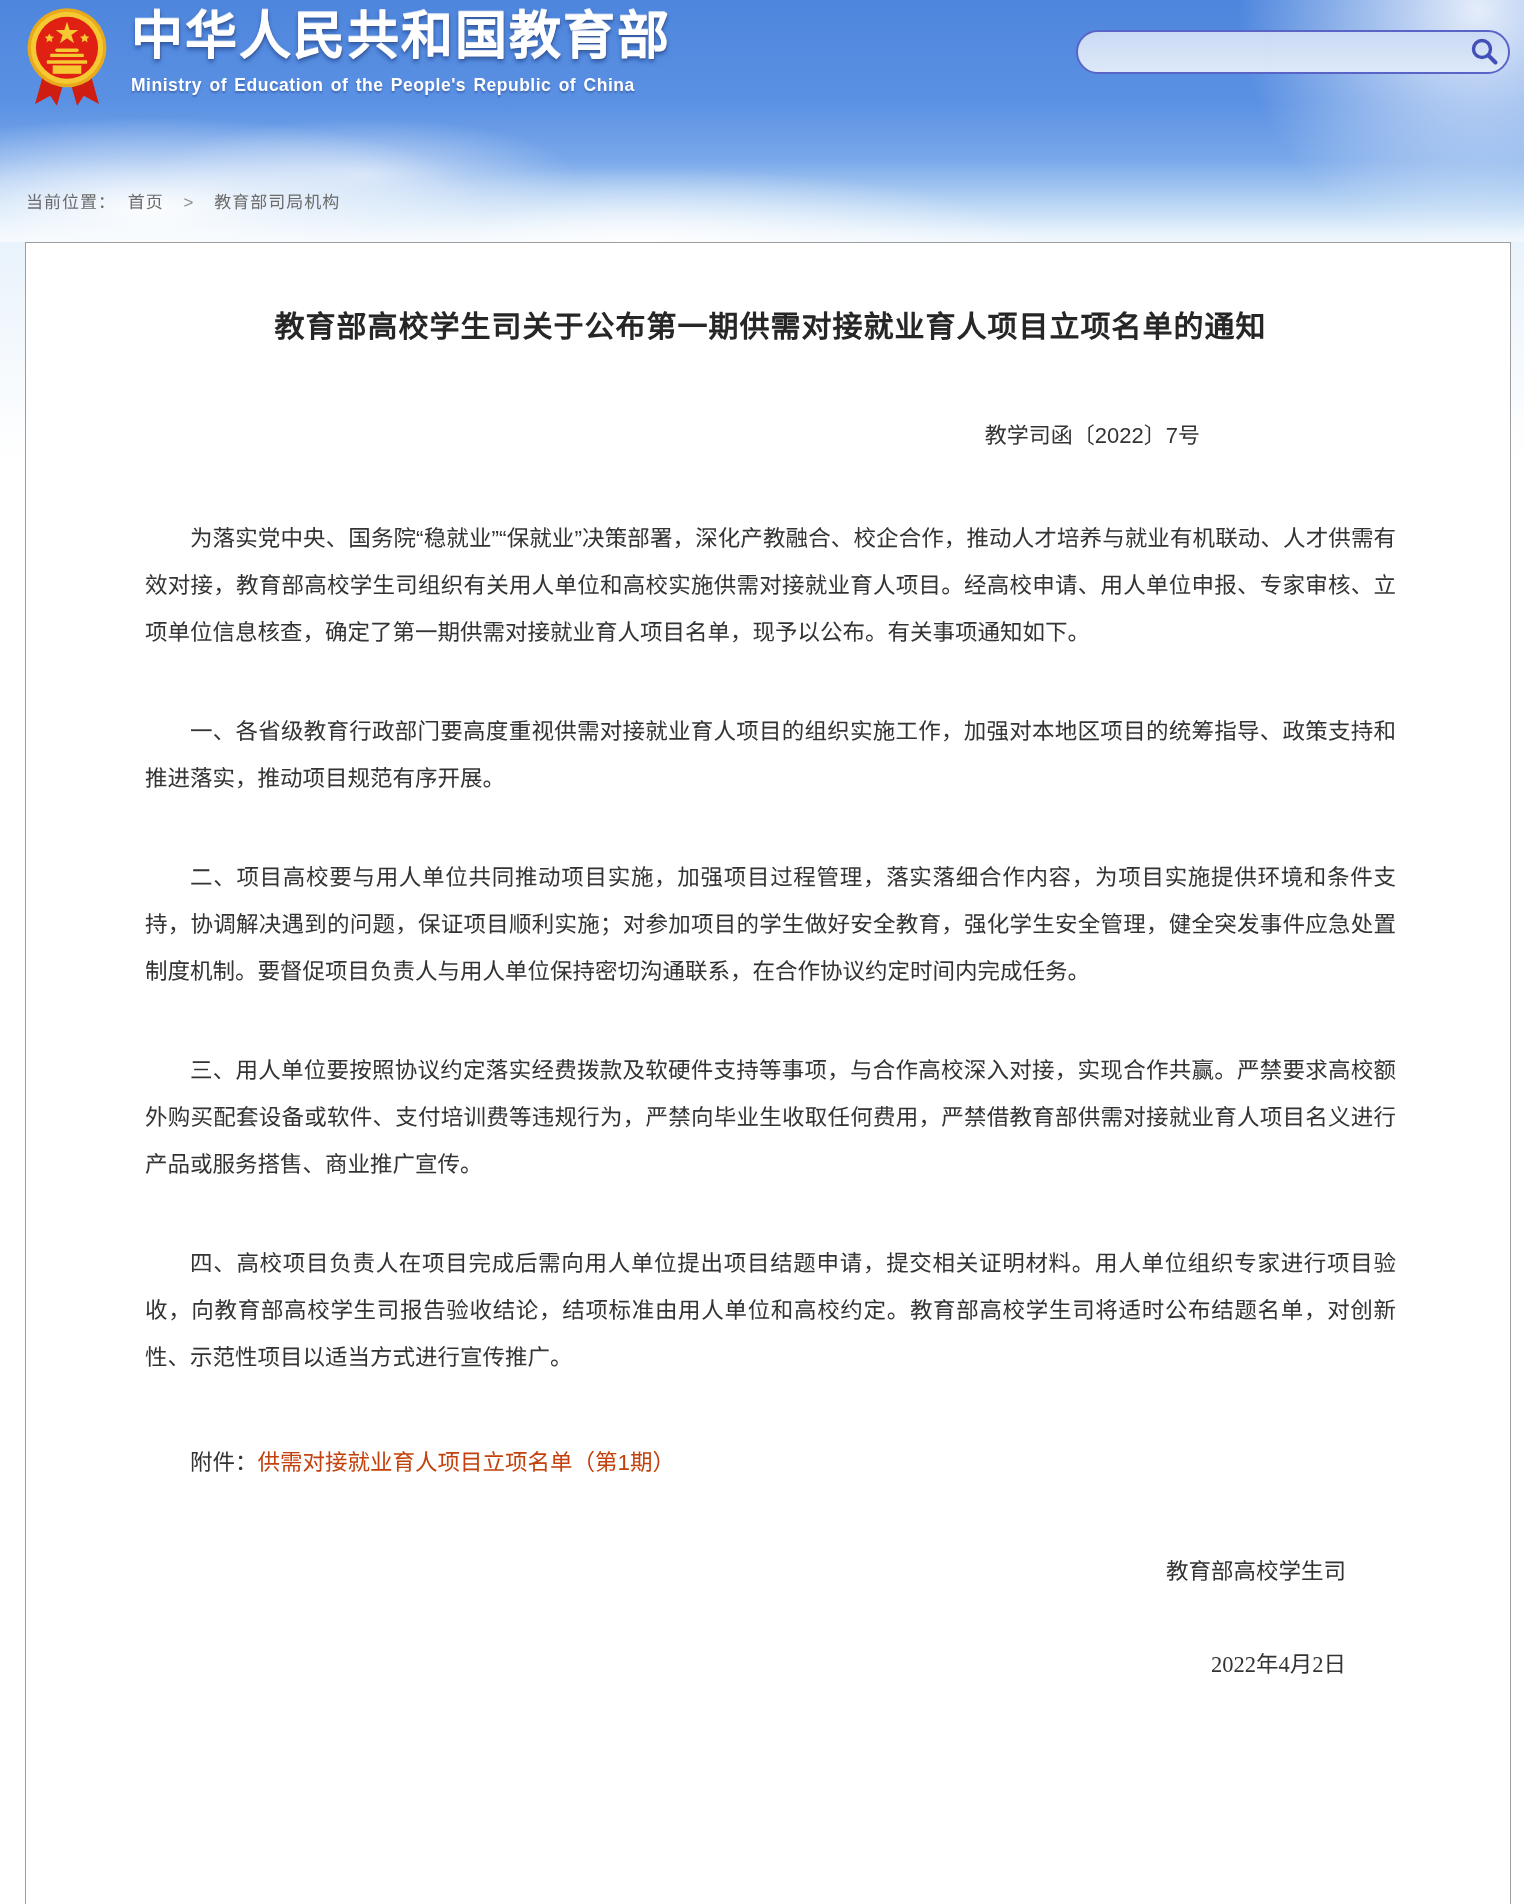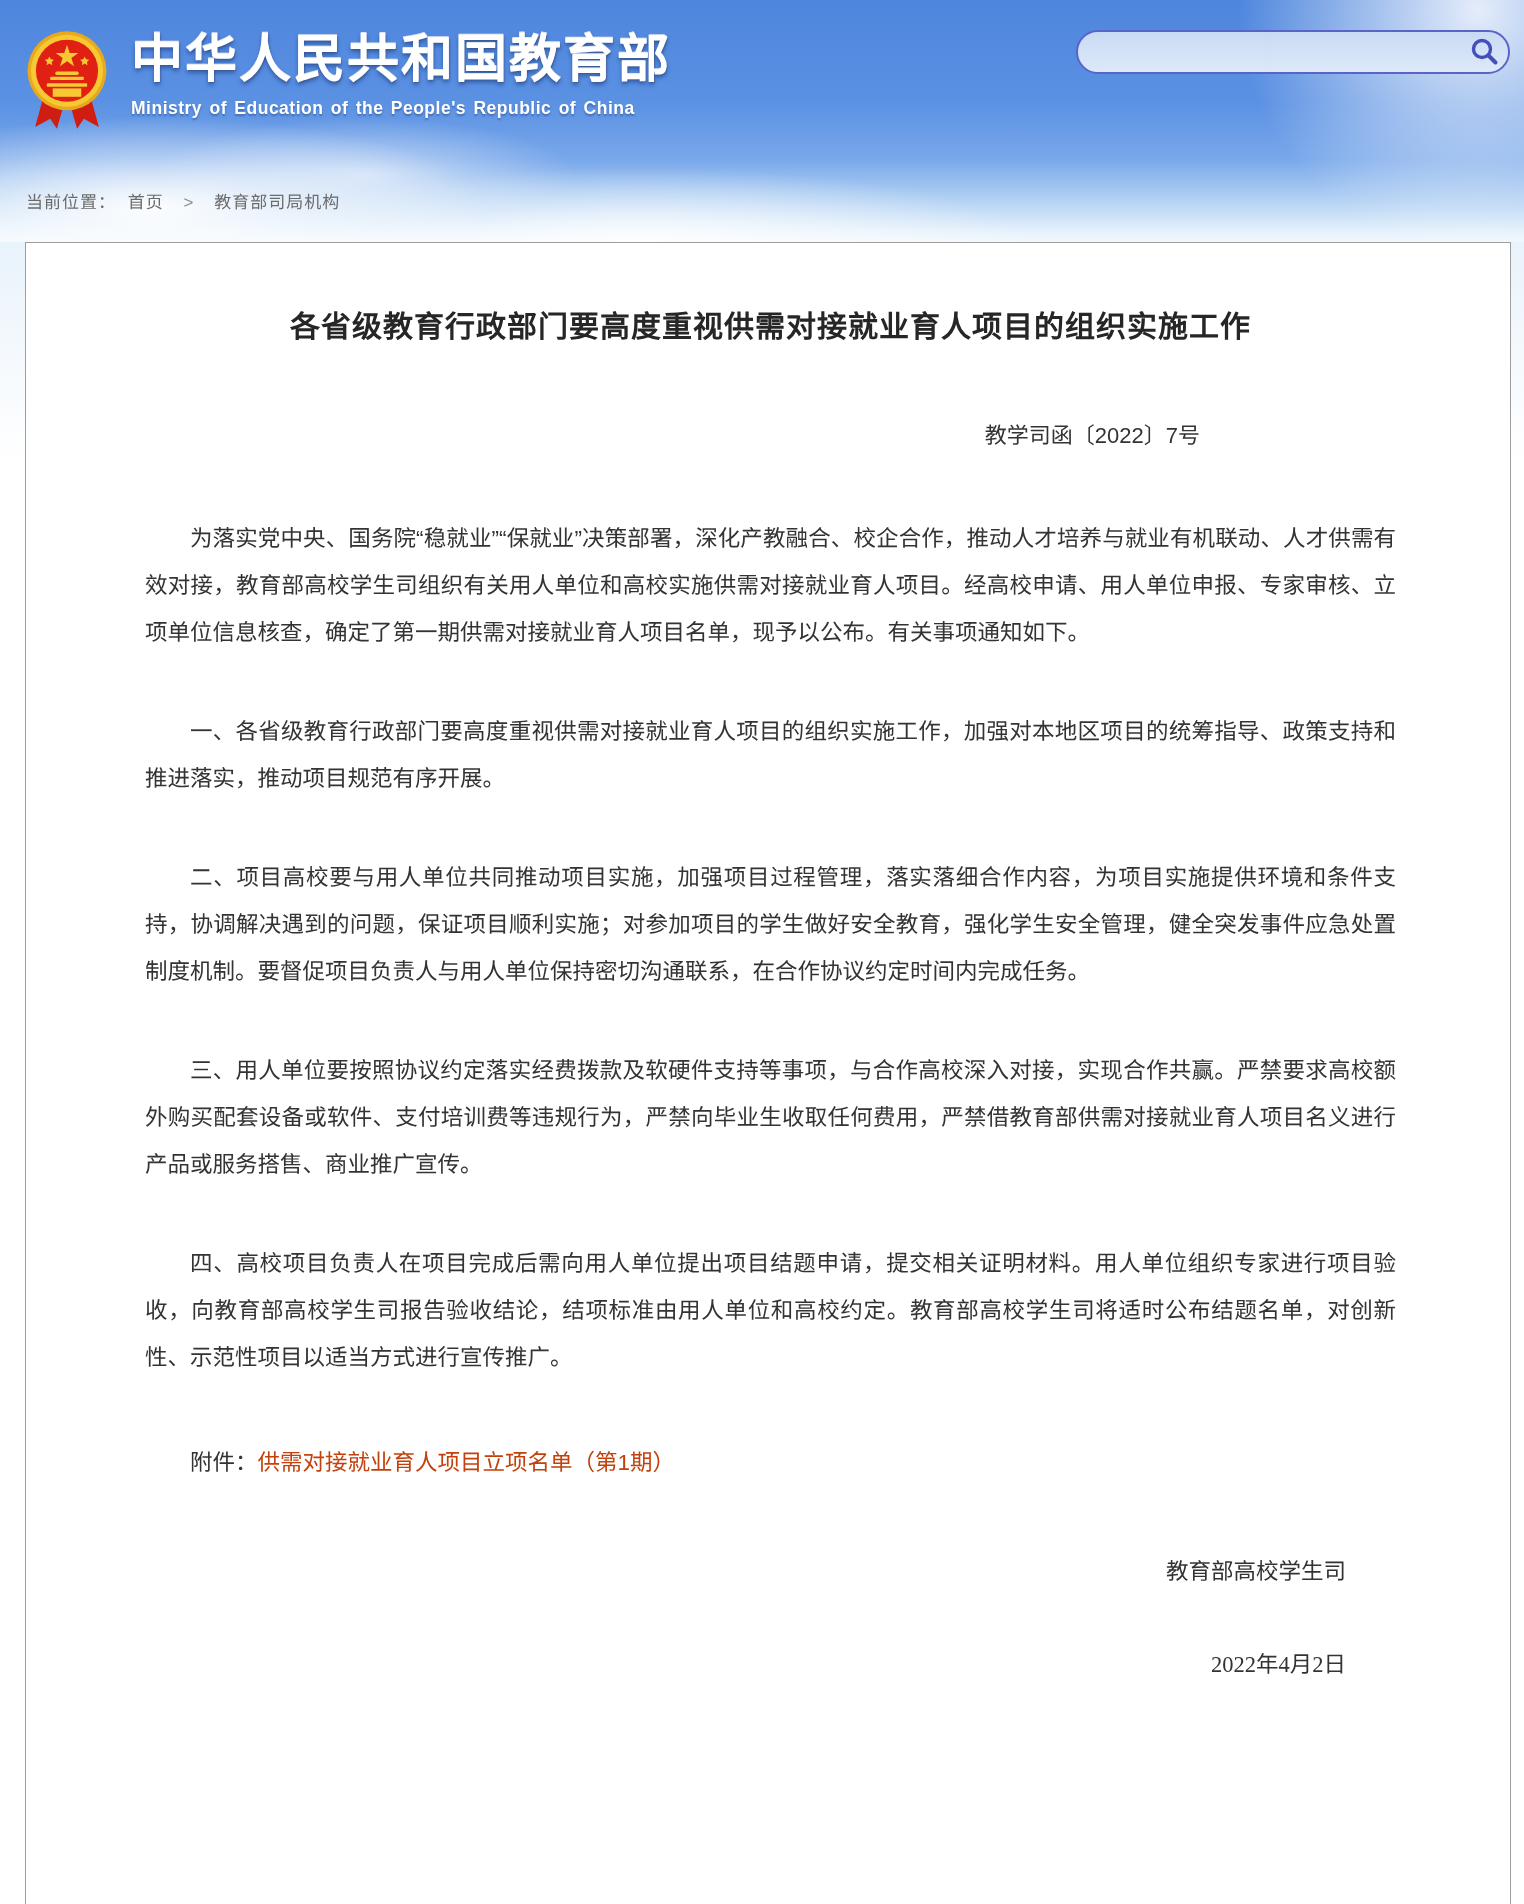--- a/index.html
+++ b/index.html
@@ -16,21 +16,21 @@
     height: 242px;
     background:
       radial-gradient(circle at 97% 4%, rgba(255,255,255,.85), rgba(255,255,255,0) 16%),
       radial-gradient(ellipse 480px 130px at 10% 86%, rgba(255,255,255,.95), rgba(255,255,255,0) 70%),
       radial-gradient(ellipse 560px 110px at 42% 101%, rgba(255,255,255,.85), rgba(255,255,255,0) 70%),
       radial-gradient(ellipse 300px 80px at 24% 72%, rgba(255,255,255,.55), rgba(255,255,255,0) 70%),
       linear-gradient(to bottom, #4e86dd 0%, #5b91e3 42%, #79a8ea 66%, #b8d5f4 84%, #e7f2fc 96%, #f2f8fd 100%);
   }
   .brand {
     position: absolute;
-    top: 24px; left: 25px;
+    top: 1px; left: 25px;
     display: flex;
     align-items: flex-start;
   }
   .emblem { width: 84px; height: 112px; margin-right: 22px; }
   .brand-text { padding-top: 2px; }
   .site-title {
     font-size: 52px;
     font-weight: 900;
     letter-spacing: 2px;
     color: #ffffff;
@@ -206,21 +206,21 @@
   <nav class="breadcrumb">
     <span>当前位置：</span>
     <a class="crumb-home">首页</a>
     <span class="crumb-sep">&gt;</span>
     <a>教育部司局机构</a>
   </nav>
 </header>
 
 <div class="page-bg">
   <main class="content-box">
-    <h1 class="doc-title">各省级教育行政部门要高度重视供需对接就业育人项目的组织实施工作</h1>
+    <h1 class="doc-title">教育部高校学生司关于公布第一期供需对接就业育人项目立项名单的通知</h1>
 
     <div class="doc-number">教学司函〔2022〕7号</div>
 
     <div class="doc-body">
       <p class="indent">为落实党中央、国务院“稳就业”“保就业”决策部署，深化产教融合、校企合作，推动人才培养与就业有机联动、人才供需有效对接，教育部高校学生司组织有关用人单位和高校实施供需对接就业育人项目。经高校申请、用人单位申报、专家审核、立项单位信息核查，确定了第一期供需对接就业育人项目名单，现予以公布。有关事项通知如下。</p>
       <p class="indent">一、各省级教育行政部门要高度重视供需对接就业育人项目的组织实施工作，加强对本地区项目的统筹指导、政策支持和推进落实，推动项目规范有序开展。</p>
       <p class="indent">二、项目高校要与用人单位共同推动项目实施，加强项目过程管理，落实落细合作内容，为项目实施提供环境和条件支持，协调解决遇到的问题，保证项目顺利实施；对参加项目的学生做好安全教育，强化学生安全管理，健全突发事件应急处置制度机制。要督促项目负责人与用人单位保持密切沟通联系，在合作协议约定时间内完成任务。</p>
       <p class="indent">三、用人单位要按照协议约定落实经费拨款及软硬件支持等事项，与合作高校深入对接，实现合作共赢。严禁要求高校额外购买配套设备或软件、支付培训费等违规行为，严禁向毕业生收取任何费用，严禁借教育部供需对接就业育人项目名义进行产品或服务搭售、商业推广宣传。</p>
       <p class="indent">四、高校项目负责人在项目完成后需向用人单位提出项目结题申请，提交相关证明材料。用人单位组织专家进行项目验收，向教育部高校学生司报告验收结论，结项标准由用人单位和高校约定。教育部高校学生司将适时公布结题名单，对创新性、示范性项目以适当方式进行宣传推广。</p>
 

